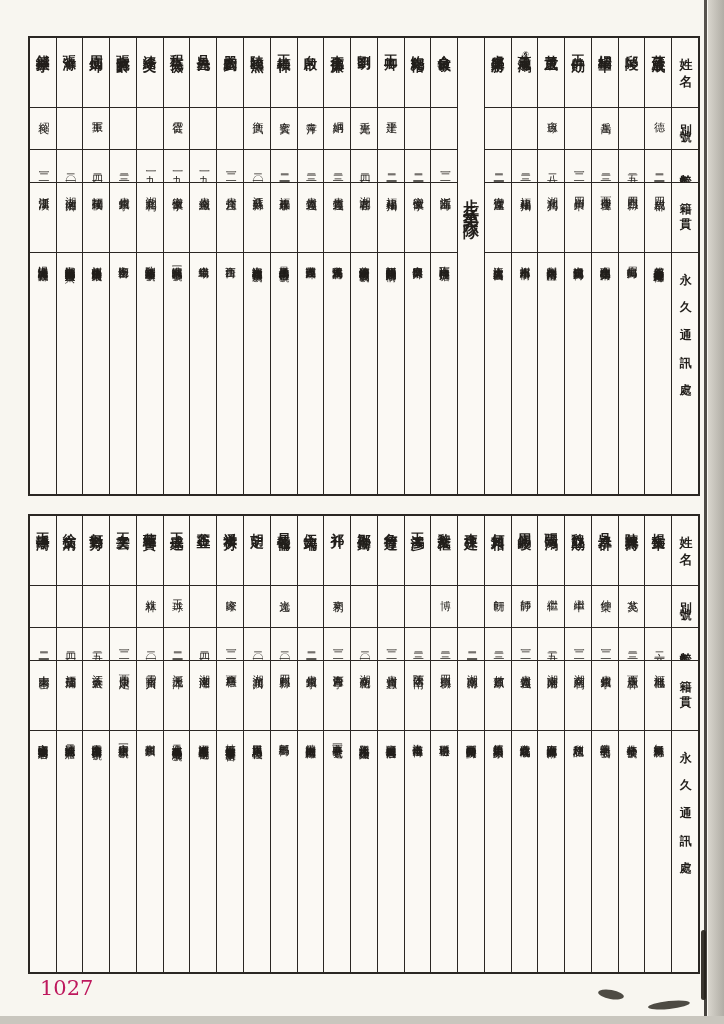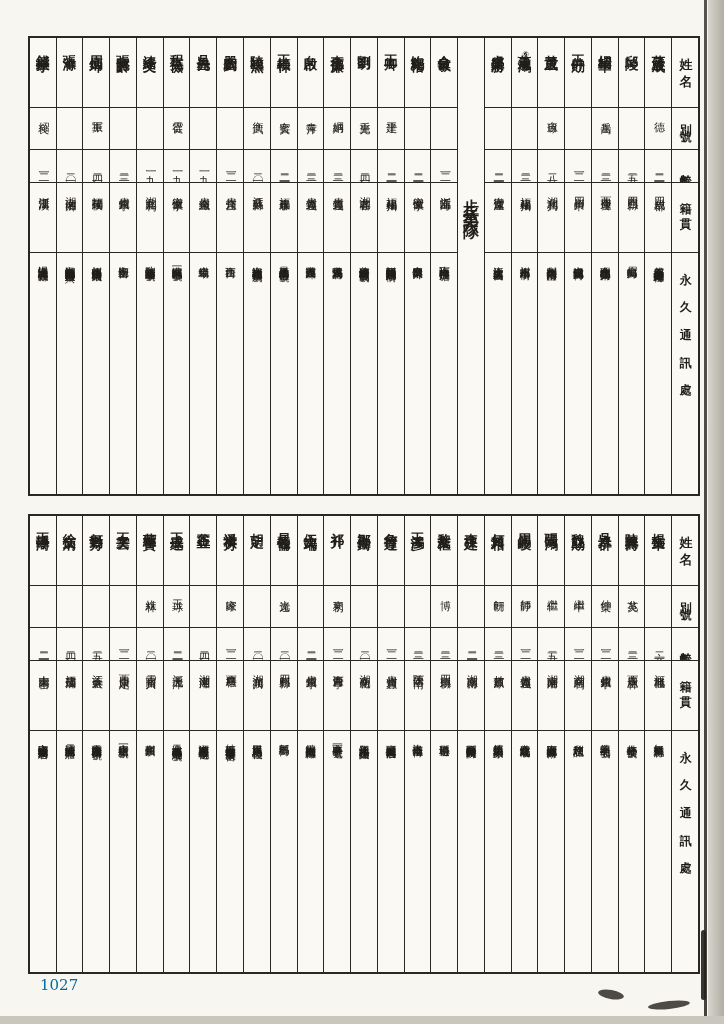--- a/index.html
+++ b/index.html
@@ -52,21 +52,21 @@
   .hdr .c-alias .vtext{font-size:12px;letter-spacing:.55em;padding-top:6px;}
   .hdr .c-age   .vtext{font-size:12px;letter-spacing:.15em;}
   .hdr .c-origin .vtext{font-size:12px;letter-spacing:1.3em;padding-top:10px;}
   .hdr .c-addr  .vtext{font-size:12px;letter-spacing:2.3em;padding-top:10px;}
   
   .col.divider{justify-content:center;flex-direction:row;display:flex;}
   .col.divider .vtext{font-size:16px;font-weight:700;letter-spacing:6px;padding-top:148px;}
   
   .page-number{
     position:absolute;left:40px;top:976px;
-    font-family:"DejaVu Serif",serif;font-size:15px;color:#0369a1;
+    font-family:"DejaVu Serif",serif;font-size:21px;color:#be185d;
   }
   
   .edge-strip{position:absolute;right:0;top:0;width:16px;height:100%;
     background:linear-gradient(to right,#d8d5cd,#b0ada5);}
   .edge-line{position:absolute;right:17px;top:0;width:3px;height:100%;
     background:linear-gradient(to bottom,#3a3631,#26231f);opacity:.85;}
   .edge-bottom{position:absolute;left:0;bottom:0;width:100%;height:8px;background:#c9c6be;}
   .smudge{position:absolute;background:#232019;border-radius:50%;opacity:.8;}
   .s1{left:598px;top:990px;width:26px;height:9px;transform:rotate(10deg);}
   .s2{left:648px;top:1001px;width:42px;height:8px;transform:rotate(-6deg);}

